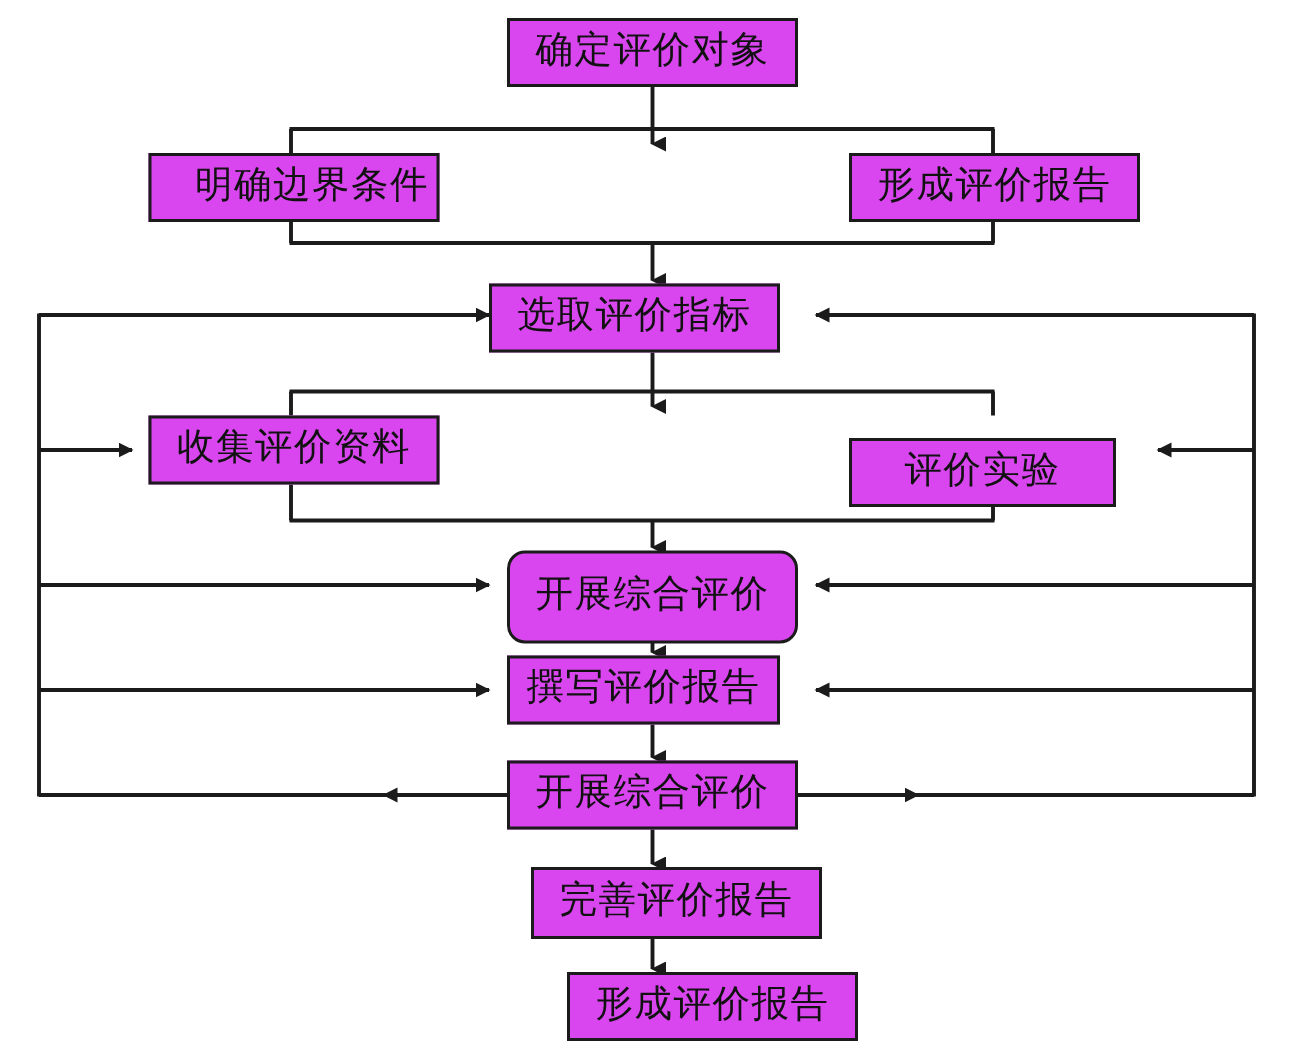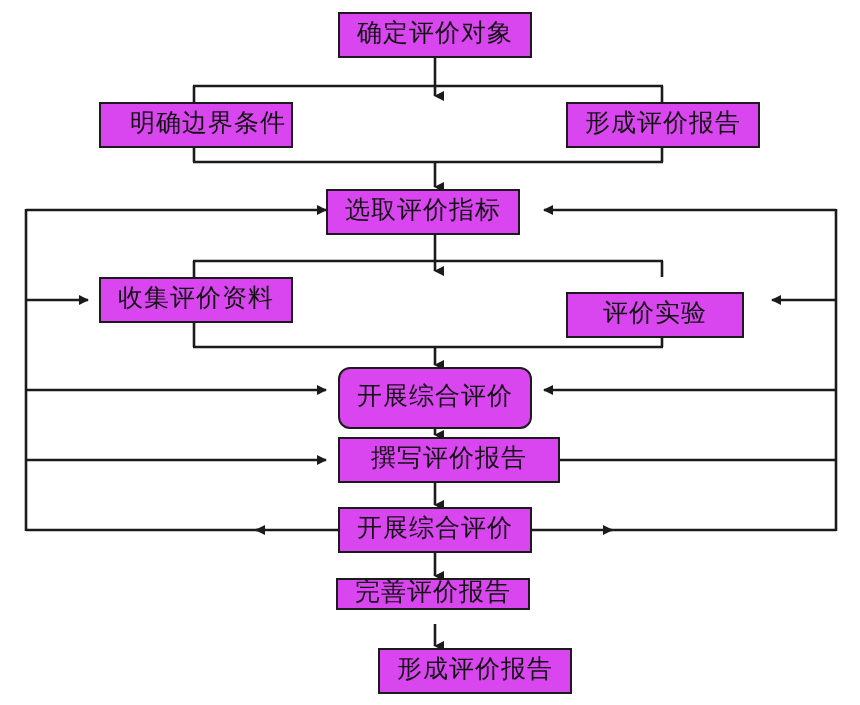--- a/index.html
+++ b/index.html
@@ -138,29 +138,29 @@
   </div>
 
   <div class="node" style="left:566px; top:292px; width:178px; height:46px;">
     <span class="node-label">评价实验</span>
   </div>
 
   <div class="node" style="left:338px; top:367px; width:194px; height:62px;border-radius:12px;">
     <span class="node-label">开展综合评价</span>
   </div>
 
-  <div class="node" style="left:338px; top:437px; width:222px; height:46px;">
+  <div class="node" style="left:338px; top:437px; width:182px; height:46px;">
     <span class="node-label">撰写评价报告</span>
   </div>
 
   <div class="node" style="left:338px; top:507px; width:194px; height:46px;">
     <span class="node-label">开展综合评价</span>
   </div>
 
-  <div class="node" style="left:336px; top:578px; width:194px; height:32px;">
+  <div class="node" style="left:354px; top:578px; width:194px; height:48px;">
     <span class="node-label">完善评价报告</span>
   </div>
 
   <div class="node" style="left:338px; top:648px; width:194px; height:46px;margin-left:40px;">
     <span class="node-label">形成评价报告</span>
   </div>
 
 </div>
 
 </body></html>

